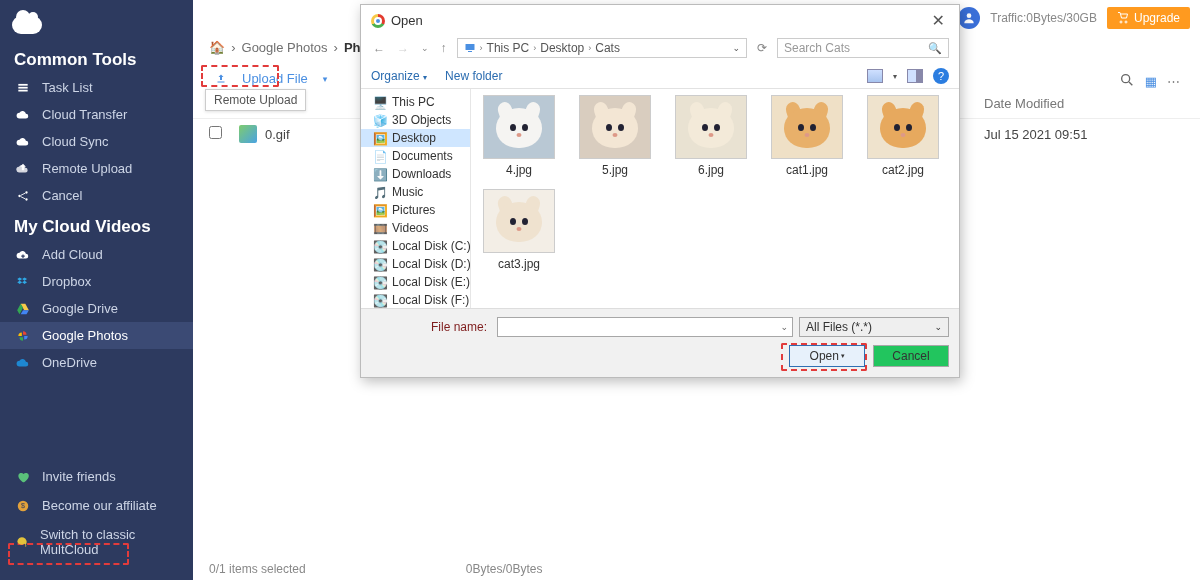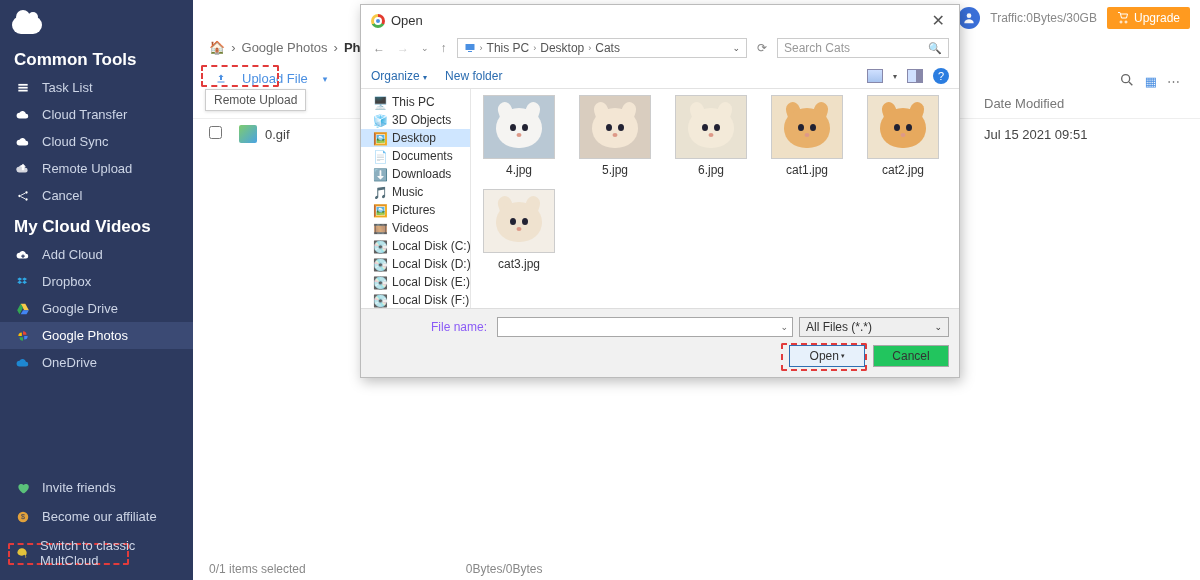--- a/index.html
+++ b/index.html
@@ -14,21 +14,21 @@
 .logo-cloud::after { content:""; position:absolute; width:10px; height:10px; background:#fff; border-radius:50%; top:-4px; right:4px; }
 .logo-text { font-size:17px; font-weight:bold; line-height:1; }
 .logo-sub { font-size:9px; opacity:.85; }
 .sb-section { padding:8px 14px 4px; font-weight:bold; font-size:17px; color:#fff; }
 .sb-item { display:flex; align-items:center; padding:6px 14px; font-size:13px; color:#cdd5e6; cursor:pointer; position:relative; }
 .sb-item.active { background:#3b4a74; color:#fff; }
 .sb-ico { width:18px; height:14px; margin-right:10px; display:inline-flex; align-items:center; justify-content:center; }
 .sb-ico svg { width:16px; height:14px; }
 .highlight-red { border:2px dashed #e23b3b; border-radius:2px; }
 .sidebar .highlight-red { position:absolute; left:8px; right:64px; top:302px; height:22px; pointer-events:none; }
-.sb-footer { position:absolute; bottom:5px; left:0; right:0; }
+.sb-footer { position:absolute; bottom:16px; left:0; right:0; }
 .sb-footer .sb-item { padding:7px 14px; }
 .fi-green svg { fill:#5ac17a; }
 .fi-orange svg { fill:#e2a13b; }
 .fi-yellow svg { fill:#e2c23b; }
 
 
 .main { position:absolute; left:193px; top:0; right:0; height:580px; background:#fff; }
 .topbar { height:36px; display:flex; align-items:center; justify-content:flex-end; padding:0 10px; gap:10px; font-size:12px; color:#666; }
 .avatar { width:22px; height:22px; border-radius:50%; background:#3a6fd8; display:flex; align-items:center; justify-content:center; }
 .avatar svg { width:14px; height:14px; fill:#fff; }
@@ -89,21 +89,21 @@
 .cat .eye.l { left:26px; } .cat .eye.r { right:26px; }
 .cat .nose { position:absolute; width:5px; height:4px; background:#d98; border-radius:50%; top:37px; left:50%; transform:translateX(-50%); }
 .c-white .head,.c-white .ear{ background:#f5f4f2; } .c-white { background:#b9c8d4; }
 .c-cream .head,.c-cream .ear{ background:#f3e6d4; } .c-cream { background:#d9cdbf; }
 .c-orange .head,.c-orange .ear{ background:#e8b06a; } .c-orange { background:#efe0c6; }
 .c-hat .head,.c-hat .ear{ background:#f3ead9; } .c-hat { background:#e9e2d2; }
 .c-tongue .head,.c-tongue .ear{ background:#e7a95e; } .c-tongue { background:#efe3cd; }
 .c-soft .head,.c-soft .ear{ background:#efe2cf; } .c-soft { background:#f3eee6; }
 .dlg-foot { background:#f1f1f1; border-top:1px solid #ddd; padding:8px 10px 10px; position:relative; }
 .fn-row { display:flex; align-items:center; gap:6px; font-size:12px; }
-.fn-row label { width:120px; text-align:right; padding-right:4px; color:#8b5cf6; }
+.fn-row label { width:120px; text-align:right; padding-right:4px; color:#7f1d1d; }
 .fn-input { flex:1; height:20px; border:1px solid #a7a7a7; background:#fff; display:flex; align-items:center; justify-content:flex-end; padding:0 4px; }
 .fn-filter { width:150px; height:20px; border:1px solid #a7a7a7; background:#efefef; display:flex; align-items:center; justify-content:space-between; padding:0 6px; font-size:12px; }
 .btn-row { display:flex; justify-content:flex-end; gap:8px; margin-top:8px; }
 .dlg-btn { width:76px; height:22px; border:1px solid #a7a7a7; background:#22c55e; font-size:12px; display:flex; align-items:center; justify-content:center; cursor:pointer; }
 .dlg-btn.primary { border:1px solid #2f6fb3; background:#e7f1fb; }
 .dlg-foot .highlight-red { position:absolute; right:92px; bottom:6px; width:86px; height:28px; pointer-events:none; }
 
 
 .svg-cloud { fill:#fff; }
 </style>

